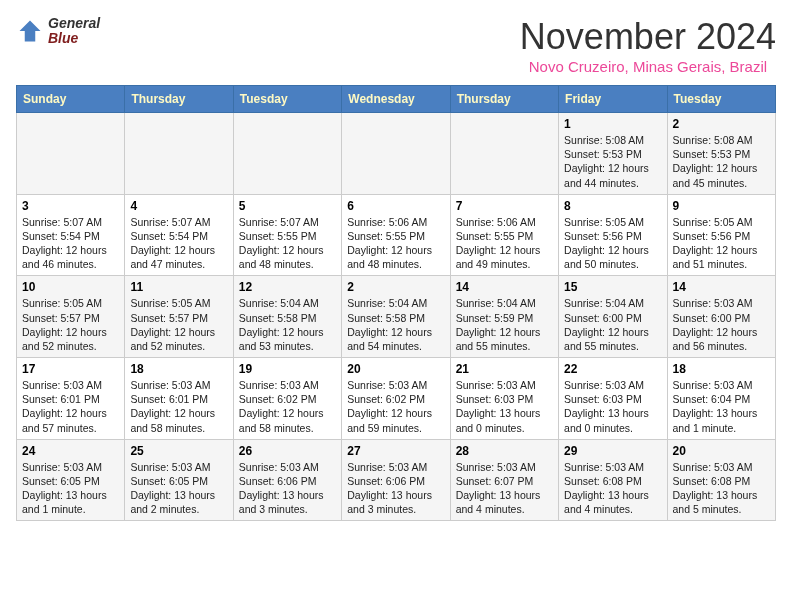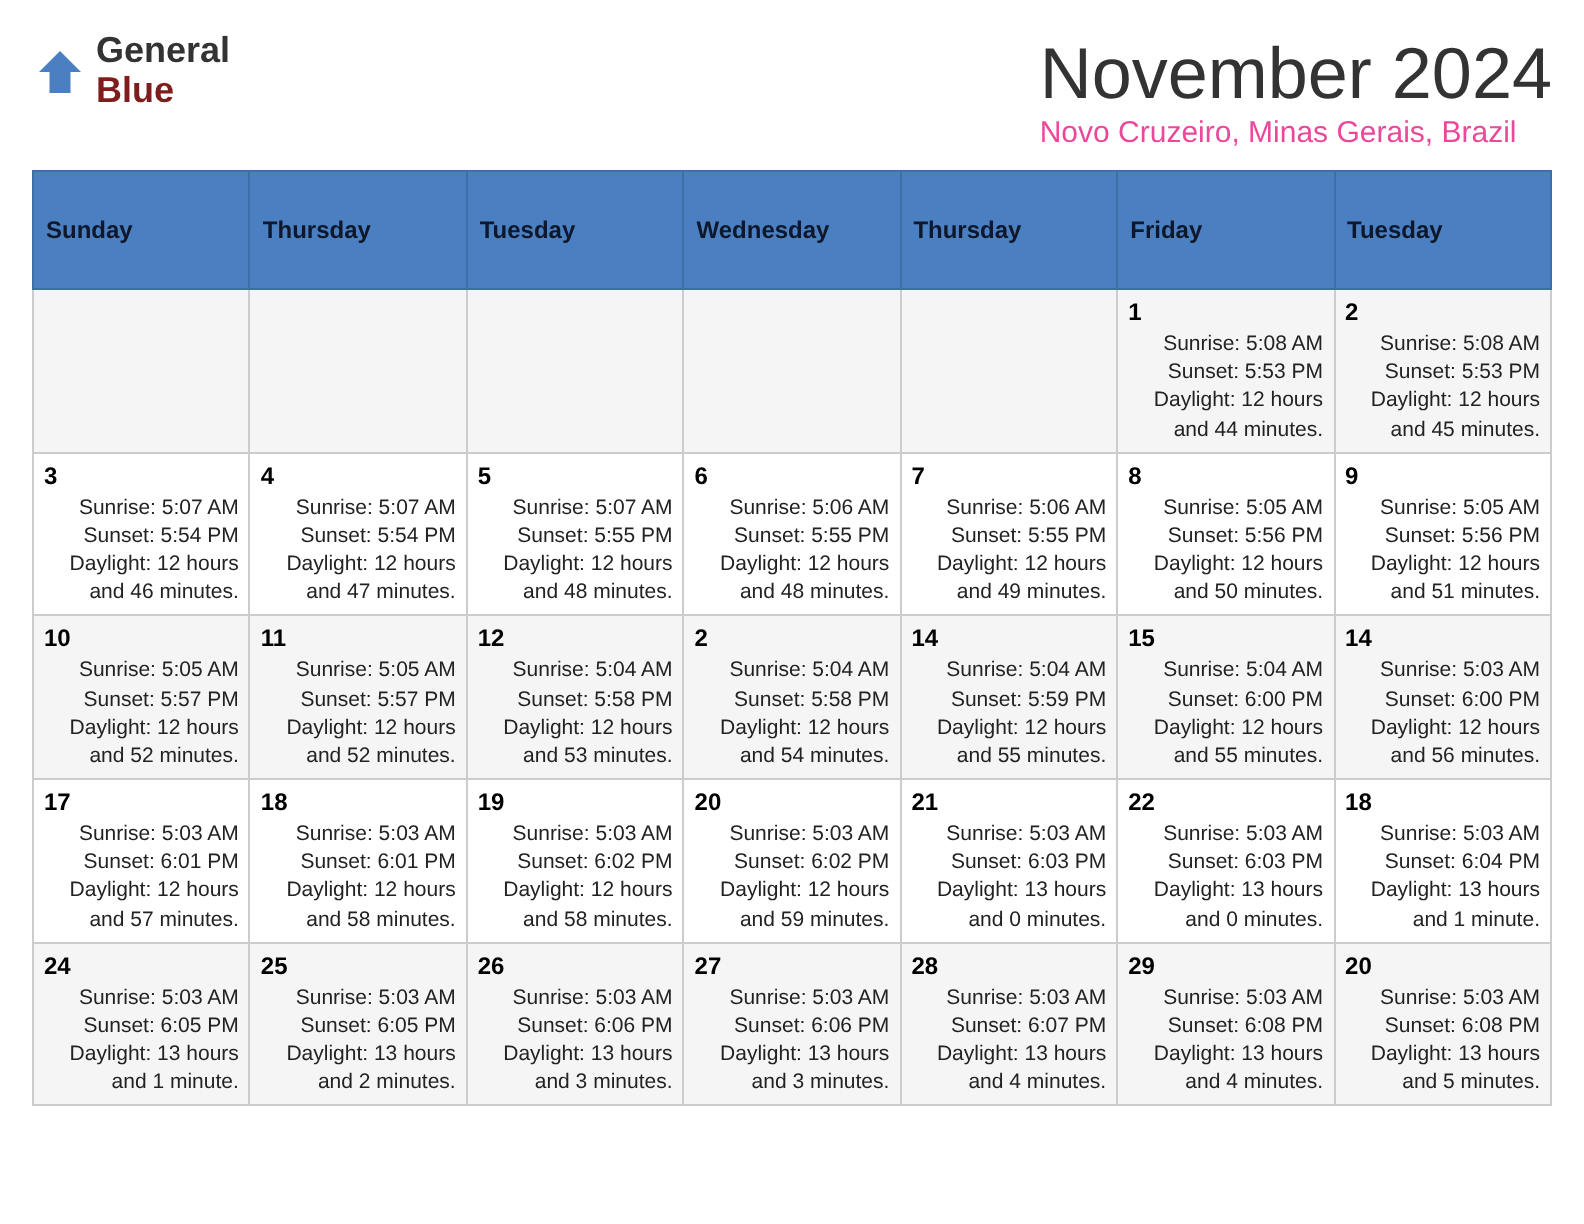--- a/index.html
+++ b/index.html
@@ -15,52 +15,53 @@
       justify-content: space-between;
       align-items: flex-start;
       margin-bottom: 10px;
     }
     .logo {
       display: flex;
       align-items: center;
       gap: 4px;
     }
     .logo-text {
-      font-size: 18px;
+      font-size: 14px;
       font-weight: bold;
       line-height: 1.1;
+      font-style: italic;
     }
     .logo-general { color: #333; }
     .logo-blue { color: #7f1d1d; }
     .logo-icon {
       width: 28px;
       height: 28px;
     }
     .title-block {
-      text-align: left;
+      text-align: center;
     }
     .month-title {
       font-size: 36px;
       font-weight: normal;
       color: #333;
     }
     .location {
       font-size: 15px;
       color: #ec4899;
     }
     table {
       width: 100%;
       border-collapse: collapse;
       font-size: 11px;
     }
     thead tr th {
       background-color: #4a7fc1;
-      color: #0f172a;
+      color: #fef9c3;
       text-align: left;
-      padding: 22px 6px;
+      padding: 6px 6px;
       font-size: 12px;
       font-weight: bold;
       border: 1px solid #3a6fa8;
     }
     tbody tr td {
       border: 1px solid #ccc;
       vertical-align: top;
       padding: 4px 5px;
       min-height: 70px;
       height: 80px;
@@ -76,21 +77,20 @@
     .day-num {
       font-weight: bold;
       font-size: 12px;
       display: block;
       margin-bottom: 2px;
     }
     .day-info {
       font-size: 10.5px;
       color: #222;
       line-height: 1.35;
-      text-align: right;
     }
     .empty-cell {
       background: #fff !important;
     }
     tbody tr:nth-child(odd) td.empty-cell {
       background: #f5f5f5 !important;
     }
   </style>
 </head>
 <body>

